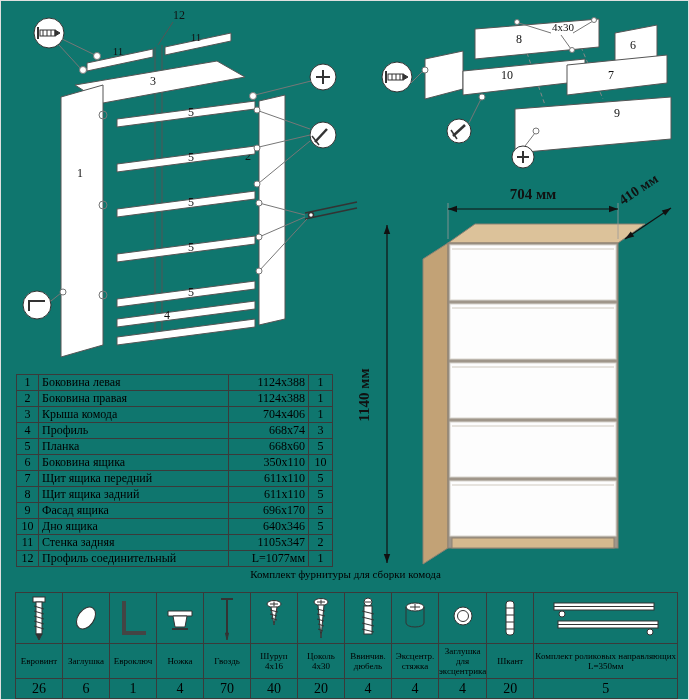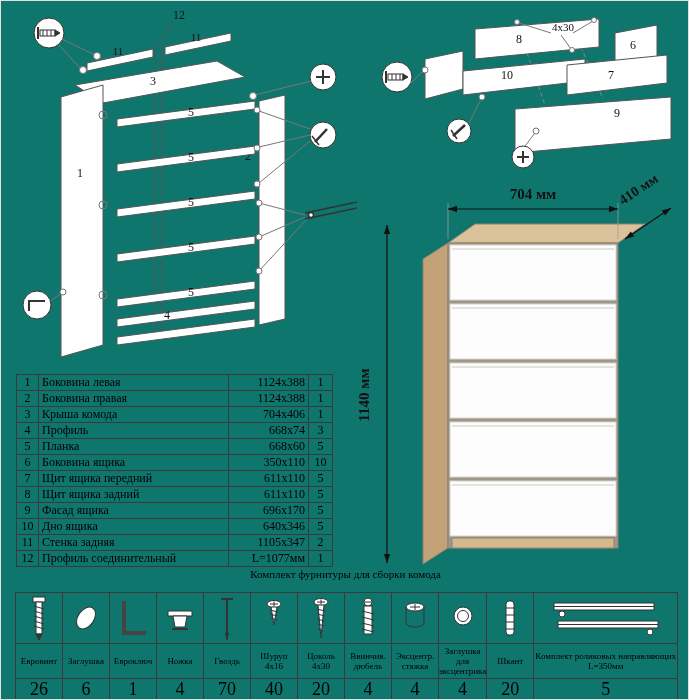--- a/index.html
+++ b/index.html
@@ -11,21 +11,21 @@
   .parts-table{position:absolute;left:15px;top:373px;border-collapse:collapse;font-size:12px;}
   .parts-table td{border:1px solid #3a3a3a;height:15px;line-height:13px;padding:0 3px;white-space:nowrap;}
   .parts-table .c-num,.parts-table .c-qty{text-align:center;padding:0 1px;}
   .parts-table .c-size{text-align:right;font-family:Liberation Serif, serif;}
   .hw-title{position:absolute;left:0;top:567px;width:689px;text-align:center;font-size:11px;}
   .hw-table{position:absolute;left:14px;top:591px;border-collapse:collapse;table-layout:fixed;}
   .hw-table td{border:1px solid #3a3a3a;text-align:center;vertical-align:middle;padding:0;}
   .hw-icon-cell{height:50px;}
   .hw-icon-cell svg{margin:0 auto;}
   .hw-name{font-size:9px;line-height:10px;height:34px;padding:1px 2px;overflow-wrap:break-word;}
-  .hw-qty{font-size:18px;height:19px;}
+  .hw-qty{font-size:14px;height:19px;}
 </style>
 </head>
 <body>
 
 <div id="page">
 
   <svg class="abs" style="left:4px;top:4px;" width="358" height="366" viewBox="0 0 358 366">
     <g stroke="#555" fill="none" stroke-width="1">
       <line x1="168" y1="17" x2="153" y2="40"></line>
       <line x1="150" y1="42" x2="150" y2="330"></line>

